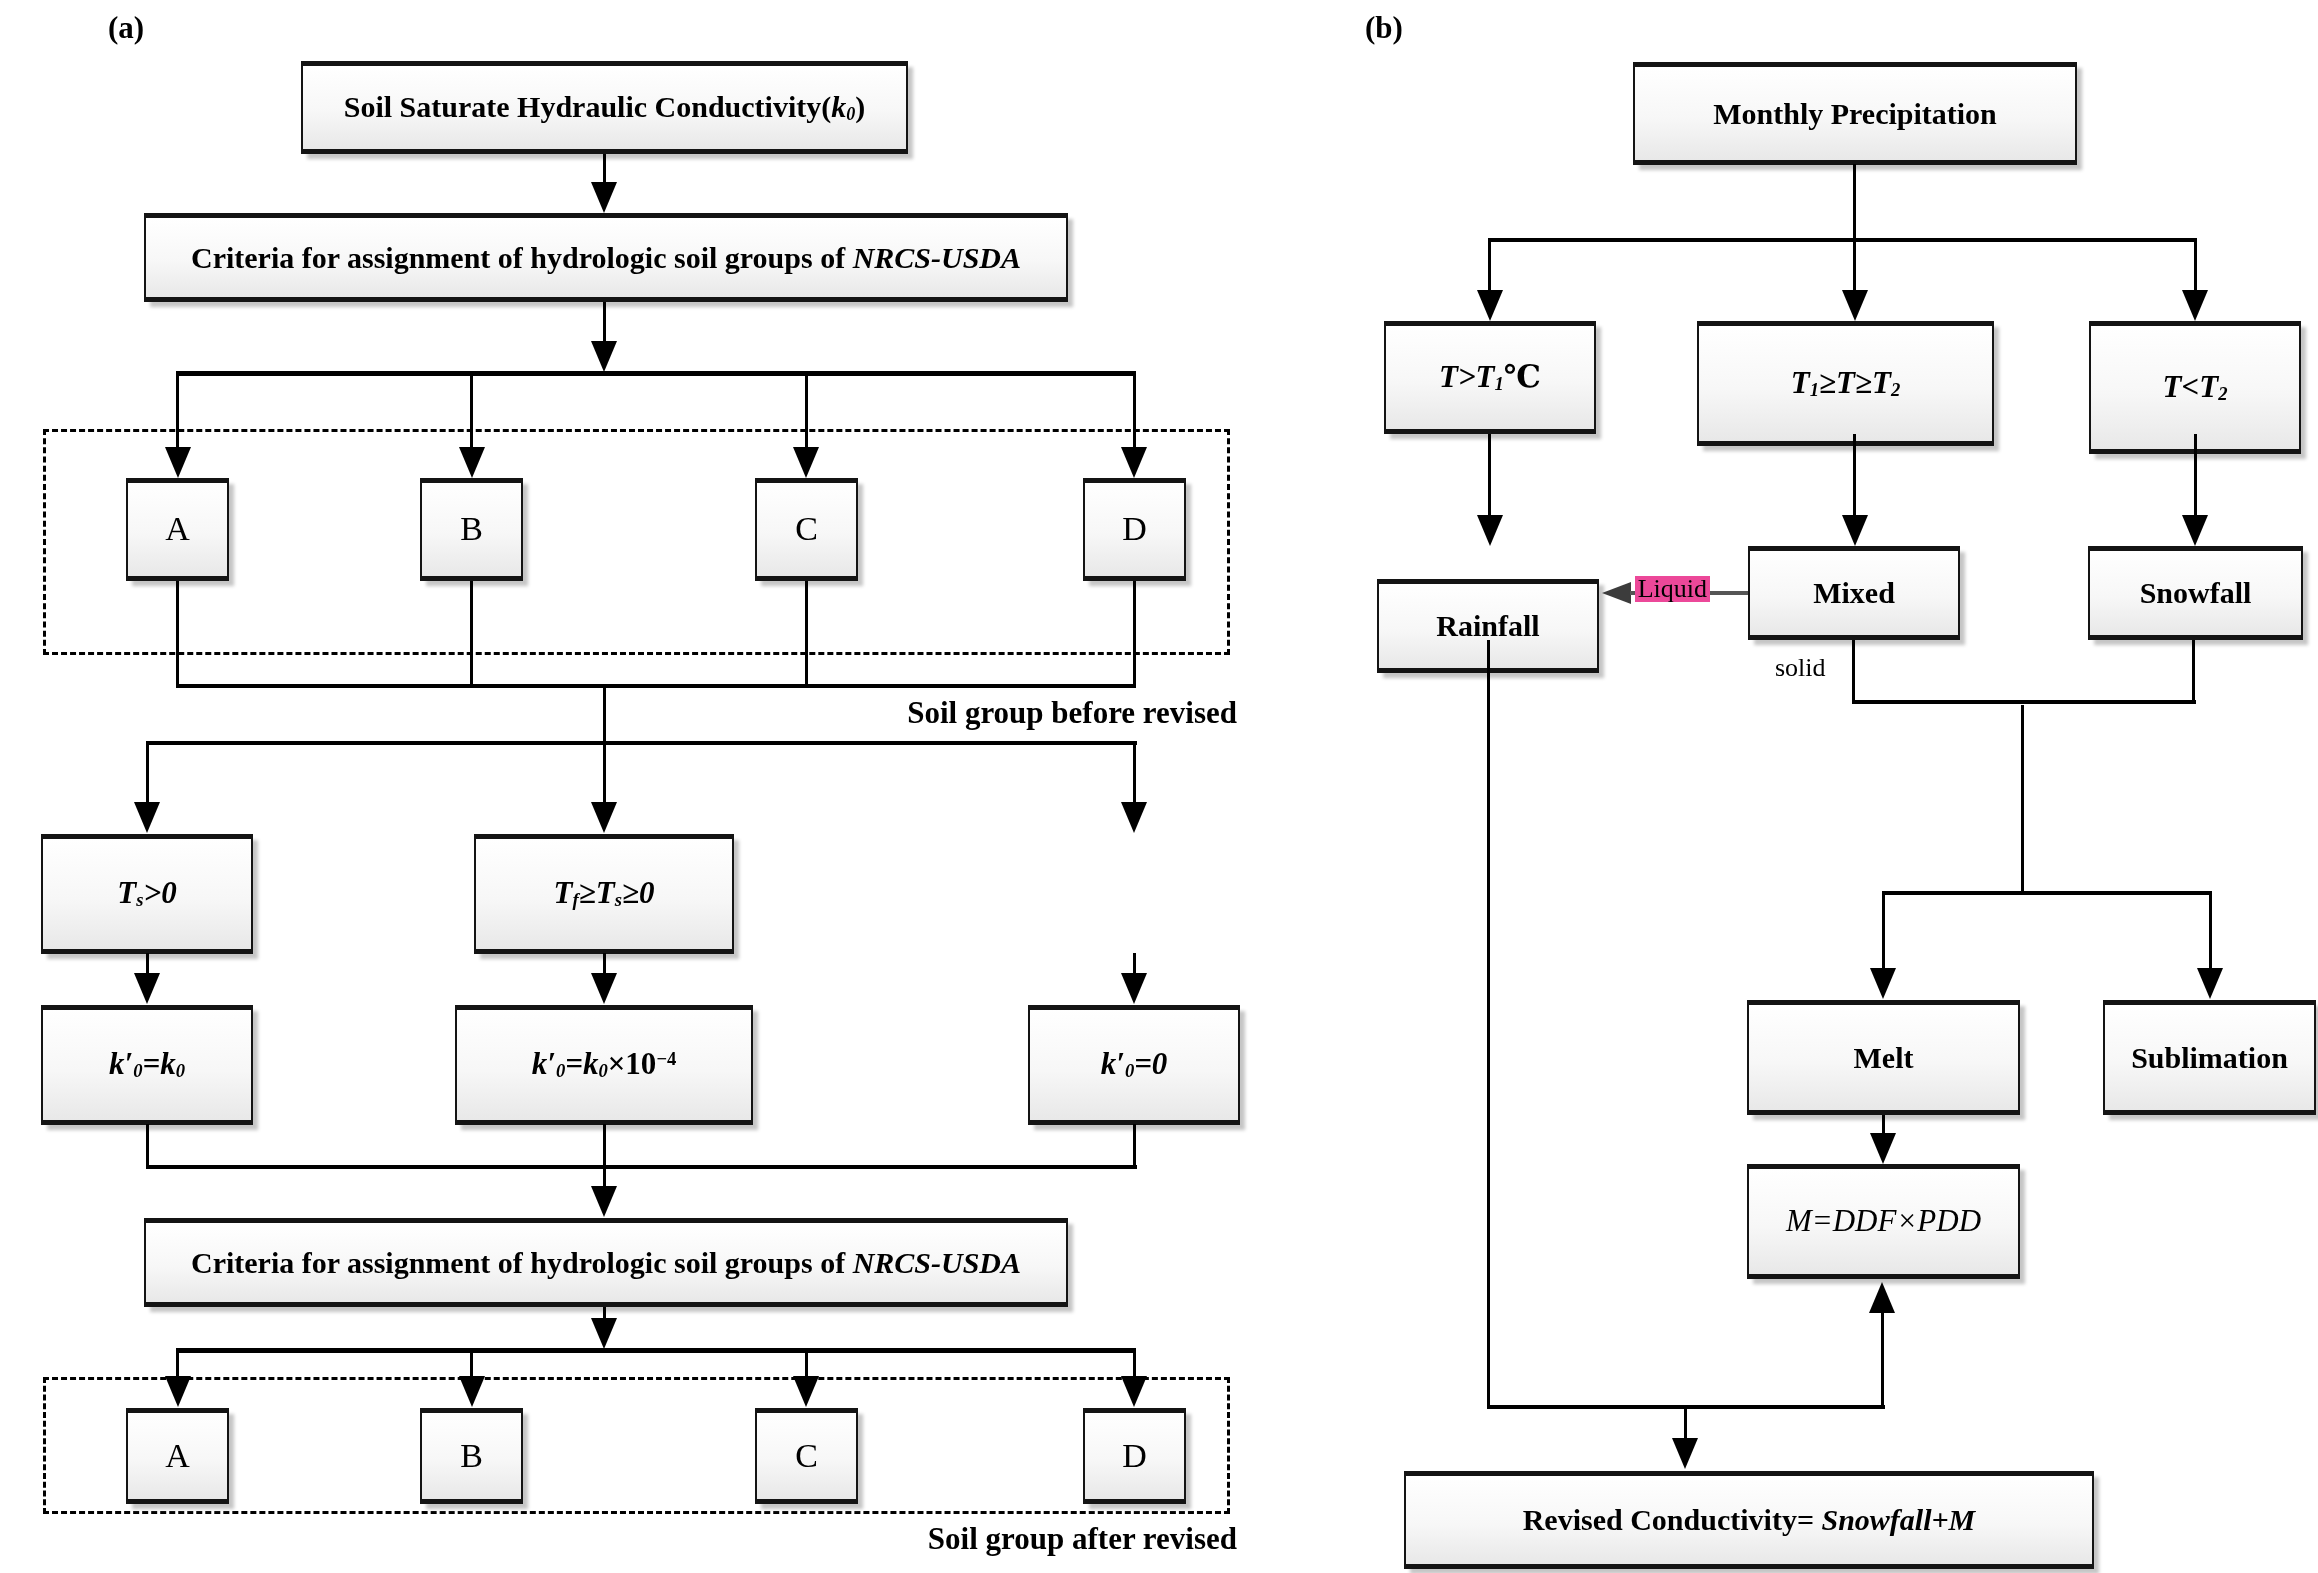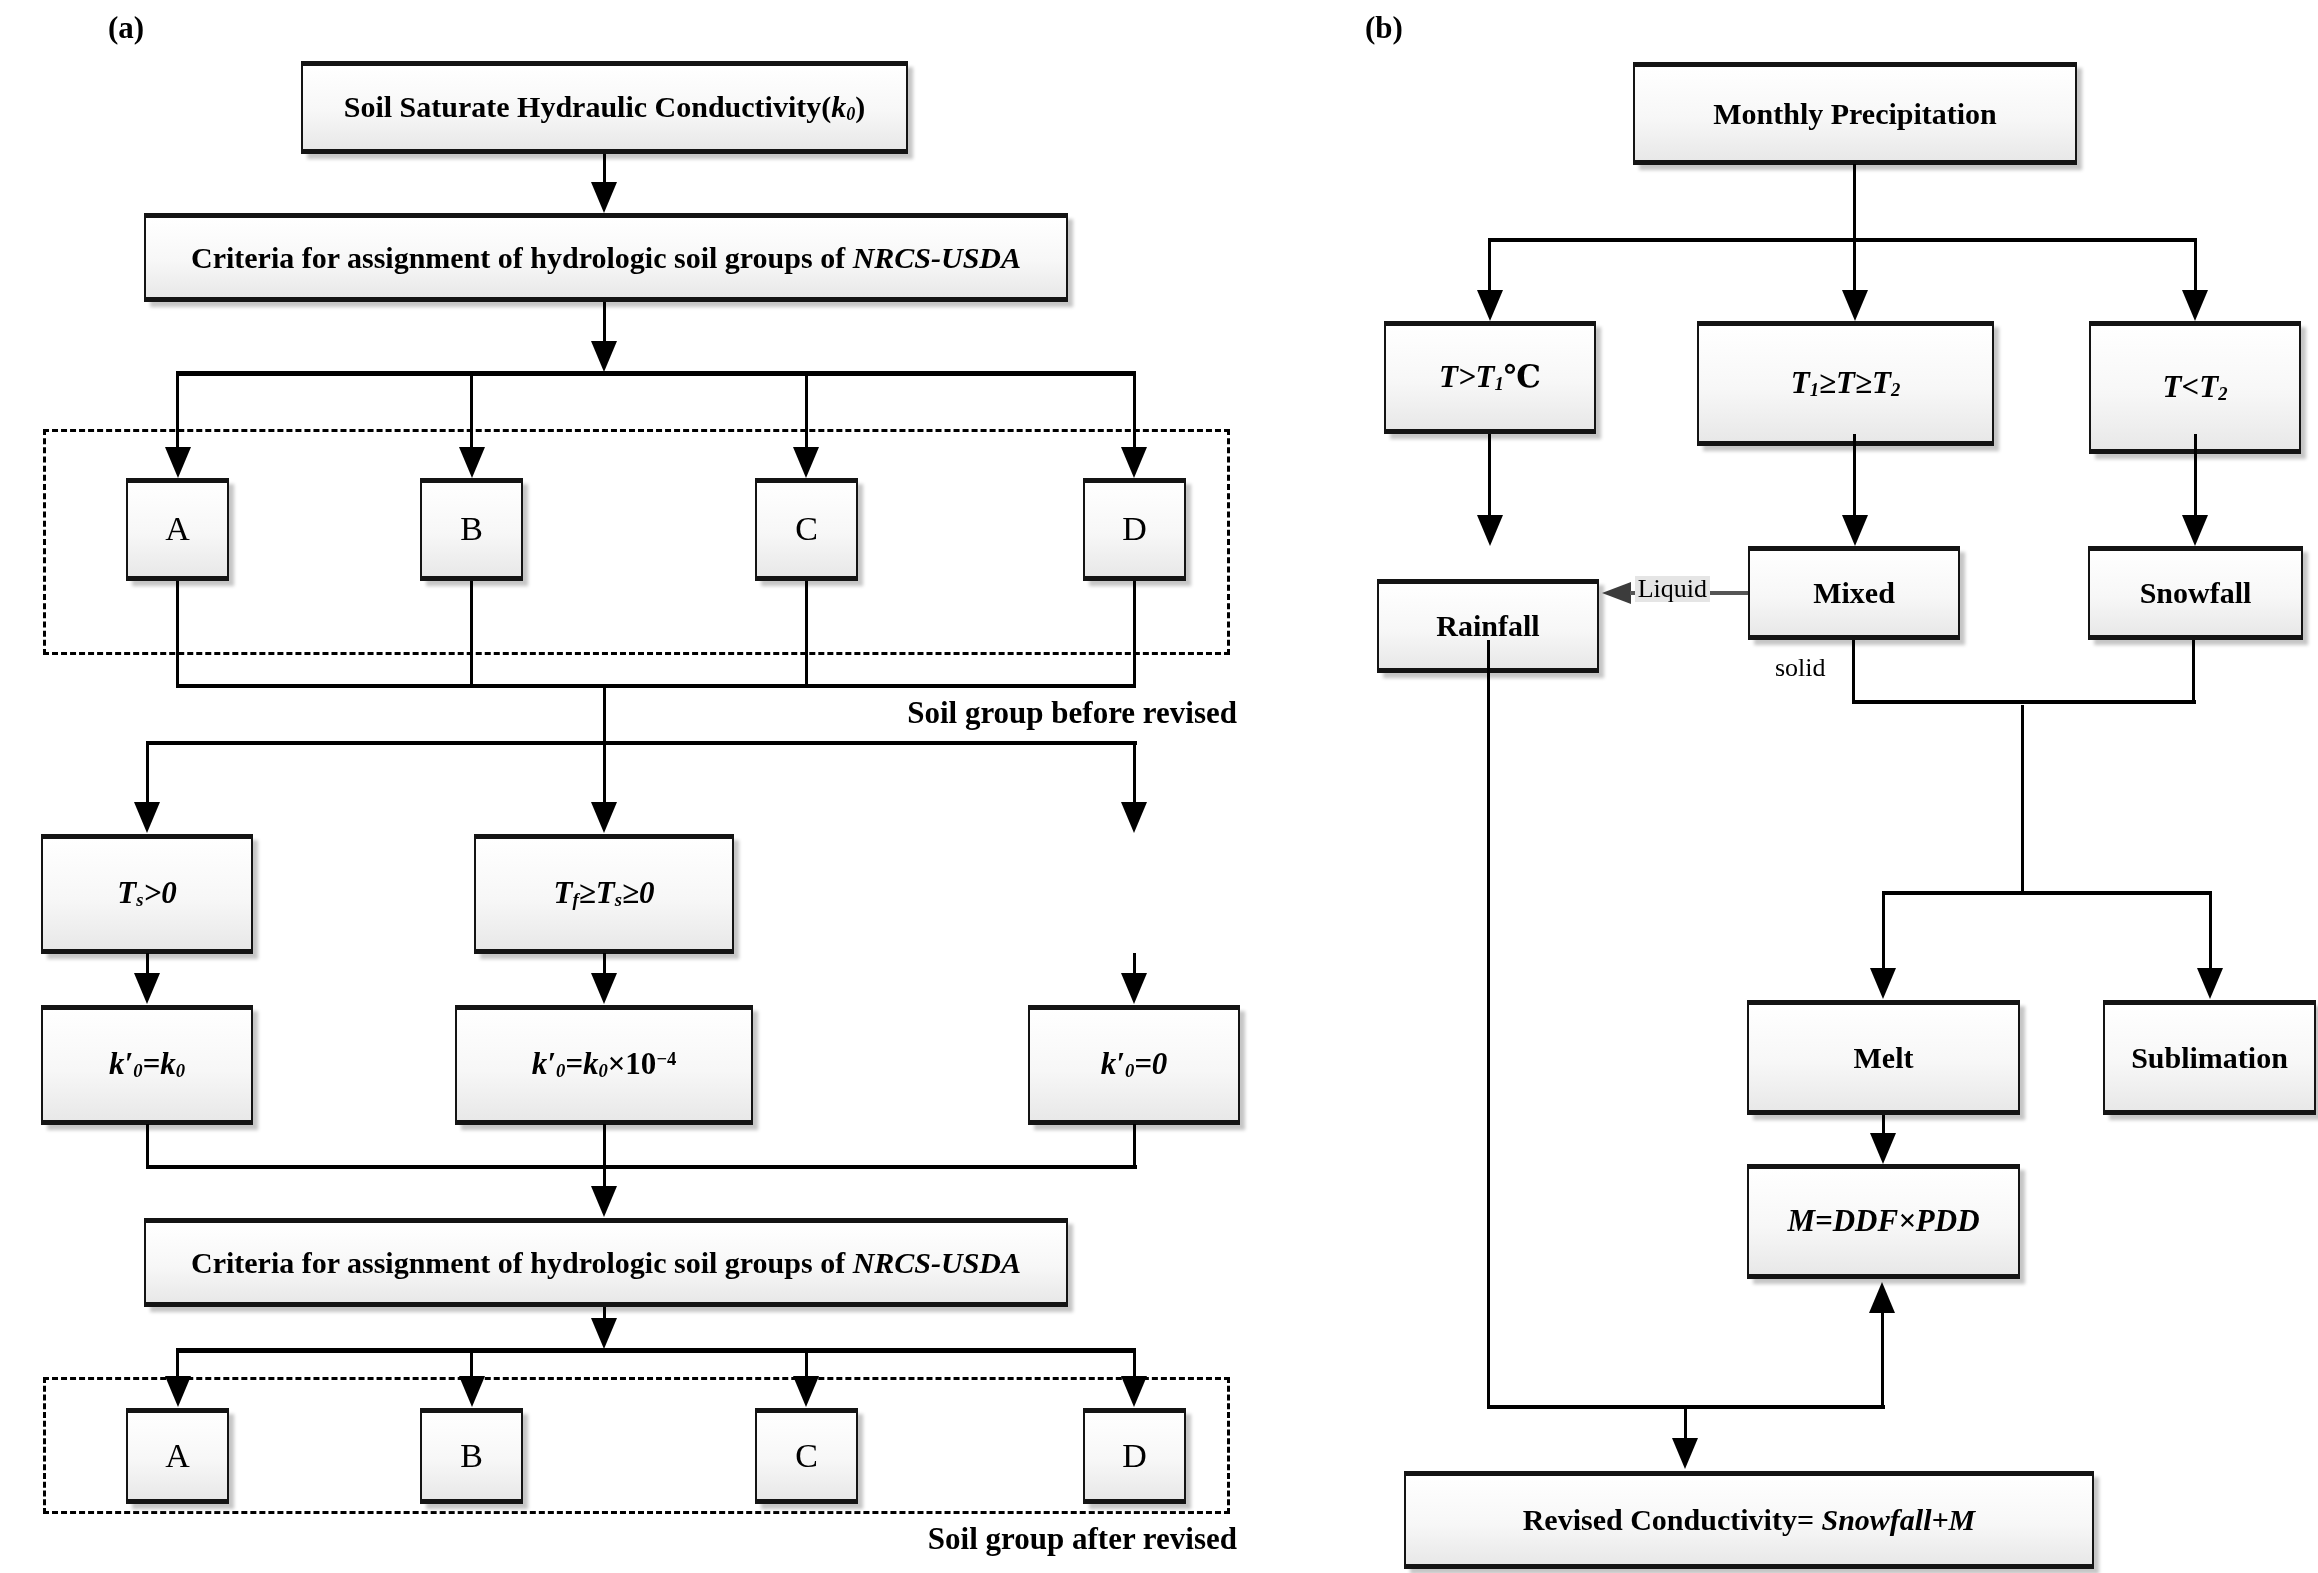--- a/index.html
+++ b/index.html
@@ -28,21 +28,21 @@
            border-right:29px solid #3c3c3c;}
   .dashed{position:absolute;border:3.4px dashed #000;box-sizing:border-box;}
   .flabel{position:absolute;font-weight:bold;font-size:31px;line-height:1.05;}
   .caption{position:absolute;font-weight:bold;font-size:31px;line-height:1.05;text-align:right;}
   .tinylabel{position:absolute;font-weight:normal;font-size:26px;line-height:1.0;}
   .sb{font-size:60%;vertical-align:-16%;}
   .sp{font-size:60%;vertical-align:44%;}
   .it{font-style:italic;}
   .up{font-style:normal;}
   .liquid-shaft{position:absolute;height:4.1px;background:#555;}
-  .whitebg{background:#e5e5e5;padding:0 2.7px;font-family:Liberation Serif, serif;}
+  .whitebg{background:#ec4899;padding:0 2.7px;font-family:Liberation Serif, serif;}
 </style>
 </head>
 <body>
 
 <div class="canvas">
 
   <div class="flabel" style="left:108px;top:12.3px;">(a)</div>
 
   <div class="node" style="left:301px;top:61px;width:607px;height:93px;">
     <span><span>Soil Saturate Hydraulic Conductivity(</span><span class="it">k</span><span class="it sb">0</span><span>)</span></span>
@@ -229,21 +229,21 @@
   <div class="node" style="left:1747px;top:1000px;width:273px;height:115px;">
     <span>Melt</span>
   </div>
   <div class="node" style="left:2103px;top:1000px;width:213px;height:115px;">
     <span>Sublimation</span>
   </div>
 
   <div class="vline" style="left:1882px;top:1115px;height:22px;"></div>
   <div class="ah-down" style="left:1870px;top:1133px;"></div>
   <div class="node formula" style="left:1747px;top:1164px;width:273px;height:115px;">
-    <span style="font-weight:bold;">M=DDF×PDD</span>
+    <span style="font-weight:normal;">M=DDF×PDD</span>
   </div>
 
   <div class="vline" style="left:1487px;top:640px;height:769px;"></div>
   <div class="hline" style="left:1487px;top:1405px;width:398px;"></div>
   <div class="ah-up" style="left:1869px;top:1282px;"></div>
   <div class="vline" style="left:1881px;top:1311px;height:96px;"></div>
   <div class="vline" style="left:1684px;top:1409px;height:33px;"></div>
   <div class="ah-down" style="left:1672px;top:1438px;"></div>
 
   <div class="node" style="left:1404px;top:1471px;width:690px;height:98px;">

